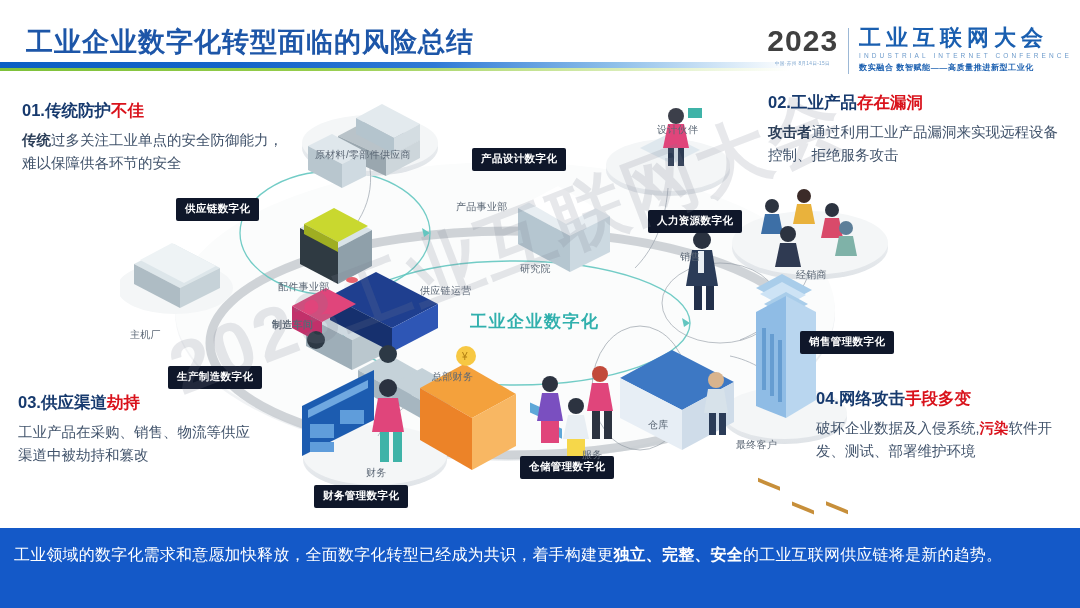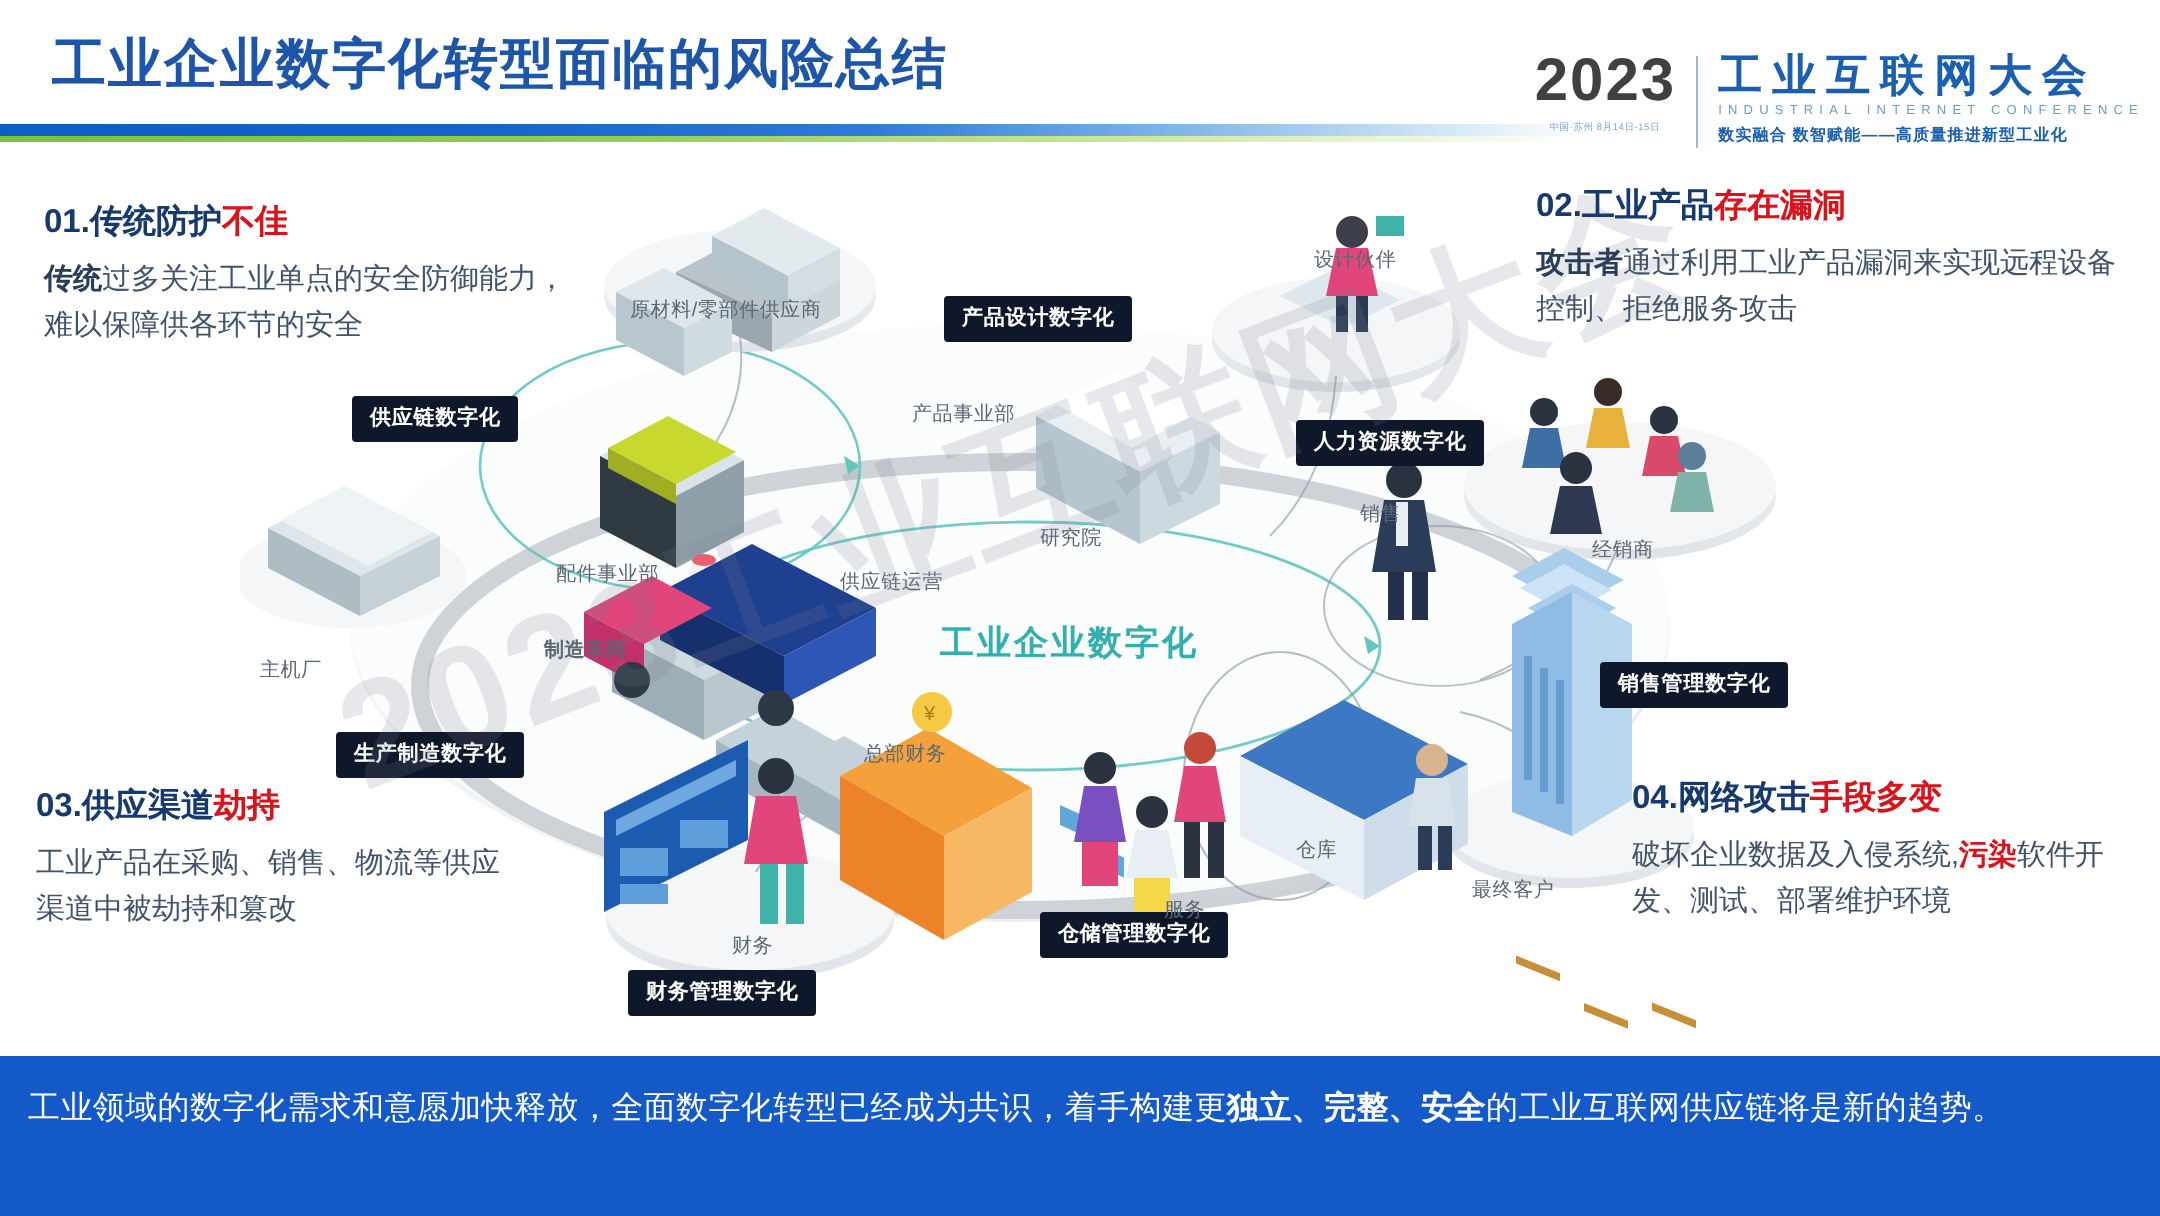--- a/index.html
+++ b/index.html
@@ -15,21 +15,21 @@
     width: 1080px;
     height: 608px;
     background: #ffffff;
     overflow: hidden;
   }
 
   
   #page-title {
     position: absolute;
     left: 26px;
-    top: 14px;
+    top: 24px;
     font-size: 27px;
     font-weight: bold;
     color: #1d56a8;
     letter-spacing: 1px;
     white-space: nowrap;
   }
   #header-rule {
     position: absolute;
     left: 0;
     top: 62px;

